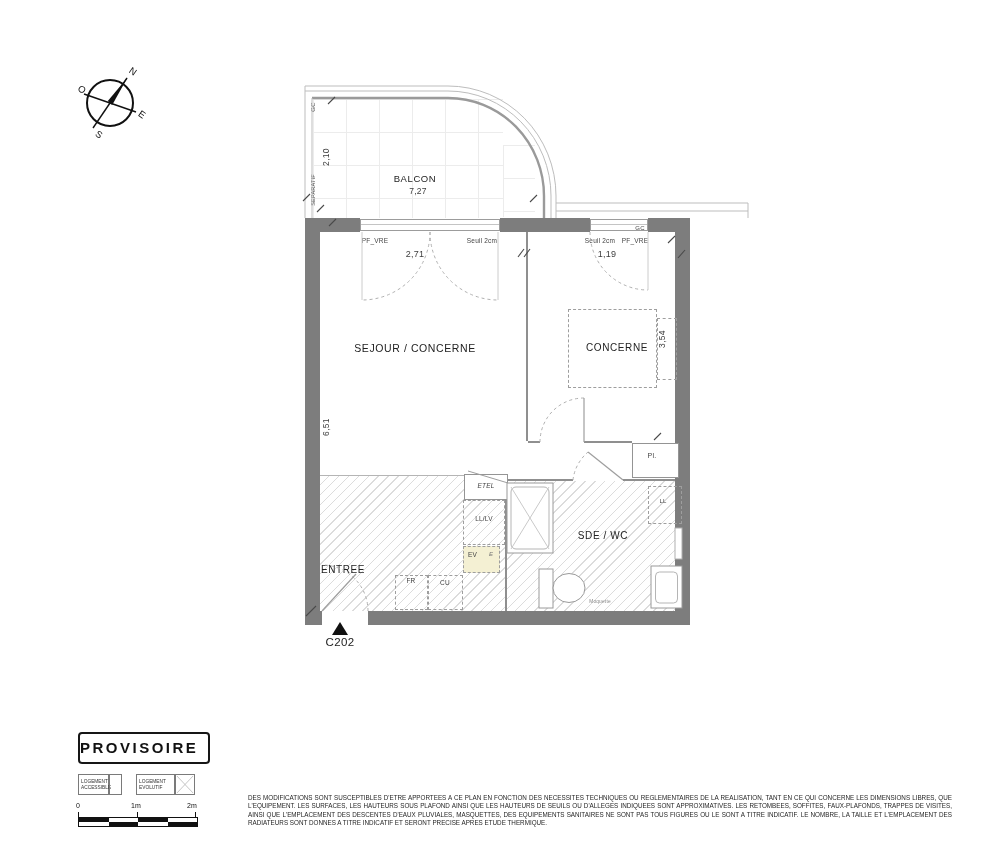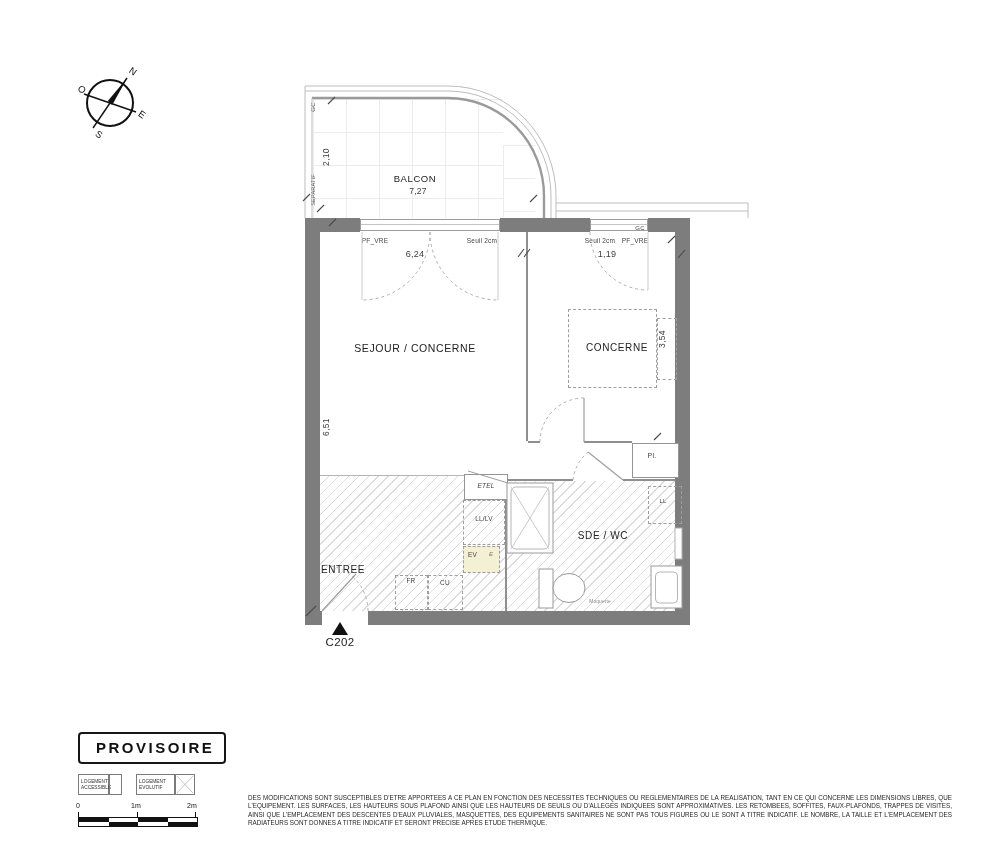--- a/index.html
+++ b/index.html
@@ -19,21 +19,21 @@
   .lbl{position:absolute;font-size:10px;letter-spacing:.6px;color:#222;white-space:nowrap;}
   .sm{font-size:6.5px;letter-spacing:.2px;color:#444;}
   .dim{font-size:8.5px;color:#3c3c3c;letter-spacing:.3px;}
   .ctr{text-align:center;}
   .vtext{position:absolute;transform:rotate(-90deg);text-align:center;white-space:nowrap;}
   svg.overlay{position:absolute;left:0;top:0;z-index:5;pointer-events:none;}
   .tri{position:absolute;width:0;height:0;border-left:8px solid rgba(0,0,0,0);
        border-right:8px solid rgba(0,0,0,0);border-bottom:13px solid #111;}
   .stamp{position:absolute;border:2px solid #161616;border-radius:4px;background:#fff;
          font-size:15px;letter-spacing:2.5px;font-weight:600;color:#111;
-         padding:5px 10px 6px 16px;}
+         padding:5px 10px 6px 0;}
   .legcell{position:absolute;border:1px solid #7a7a7a;box-sizing:border-box;
            font-size:4.8px;line-height:1.25;color:#333;display:flex;align-items:center;
            justify-content:center;text-align:left;}
   .sbar{position:absolute;border:1px solid #111;box-sizing:content-box;background:#fff;}
   .sbseg{position:absolute;background:#111;}
   .stick{position:absolute;width:1px;height:5px;background:#111;}
   .slab{position:absolute;font-size:7px;color:#111;}
   .disc{position:absolute;font-size:6.3px;line-height:1.32;color:#1f1f1f;text-align:justify;}
 </style>
 </head>
@@ -149,21 +149,21 @@
   </svg>
 
   <div class="lbl ctr" style="left:365px;top:149px;width:100px;font-size:9.5px;margin-top:24px;">BALCON</div>
   <div class="lbl ctr" style="left:350px;top:342px;width:130px;font-size:10.5px;">SEJOUR / CONCERNE</div>
   <div class="lbl ctr" style="left:567px;top:342px;width:100px;">CONCERNE</div>
   <div class="lbl ctr" style="left:553px;top:530px;width:100px;">SDE / WC</div>
   <div class="lbl ctr" style="left:297px;top:564px;width:92px;">ENTREE</div>
 
   <div class="vtext dim" style="left:307px;top:151px;width:40px;height:12px;">2,10</div>
   <div class="dim ctr abs" style="left:398px;top:186px;width:40px;">7,27</div>
-  <div class="dim ctr abs" style="left:395px;top:249px;width:40px;font-size:9px;">6,24</div>
+  <div class="dim ctr abs" style="left:395px;top:249px;width:40px;font-size:9px;">2,71</div>
   <div class="dim ctr abs" style="left:587px;top:249px;width:40px;font-size:9px;">1,19</div>
   <div class="vtext dim" style="left:307px;top:421px;width:40px;height:12px;">6,51</div>
   <div class="vtext dim" style="left:643px;top:333px;width:40px;height:12px;">3,54</div>
 
   <div class="vtext sm" style="left:306px;top:101px;width:20px;height:12px;font-size:6px;">GC</div>
   <div class="vtext sm" style="left:291px;top:184px;width:50px;height:12px;font-size:5.5px;">SEPARATIF</div>
   <div class="sm ctr abs" style="left:355px;top:237px;width:40px;">PF_VRE</div>
   <div class="sm ctr abs" style="left:460px;top:237px;width:44px;">Seuil 2cm</div>
   <div class="sm ctr abs" style="left:578px;top:237px;width:44px;">Seuil 2cm</div>
   <div class="sm ctr abs" style="left:615px;top:237px;width:40px;">PF_VRE</div>

